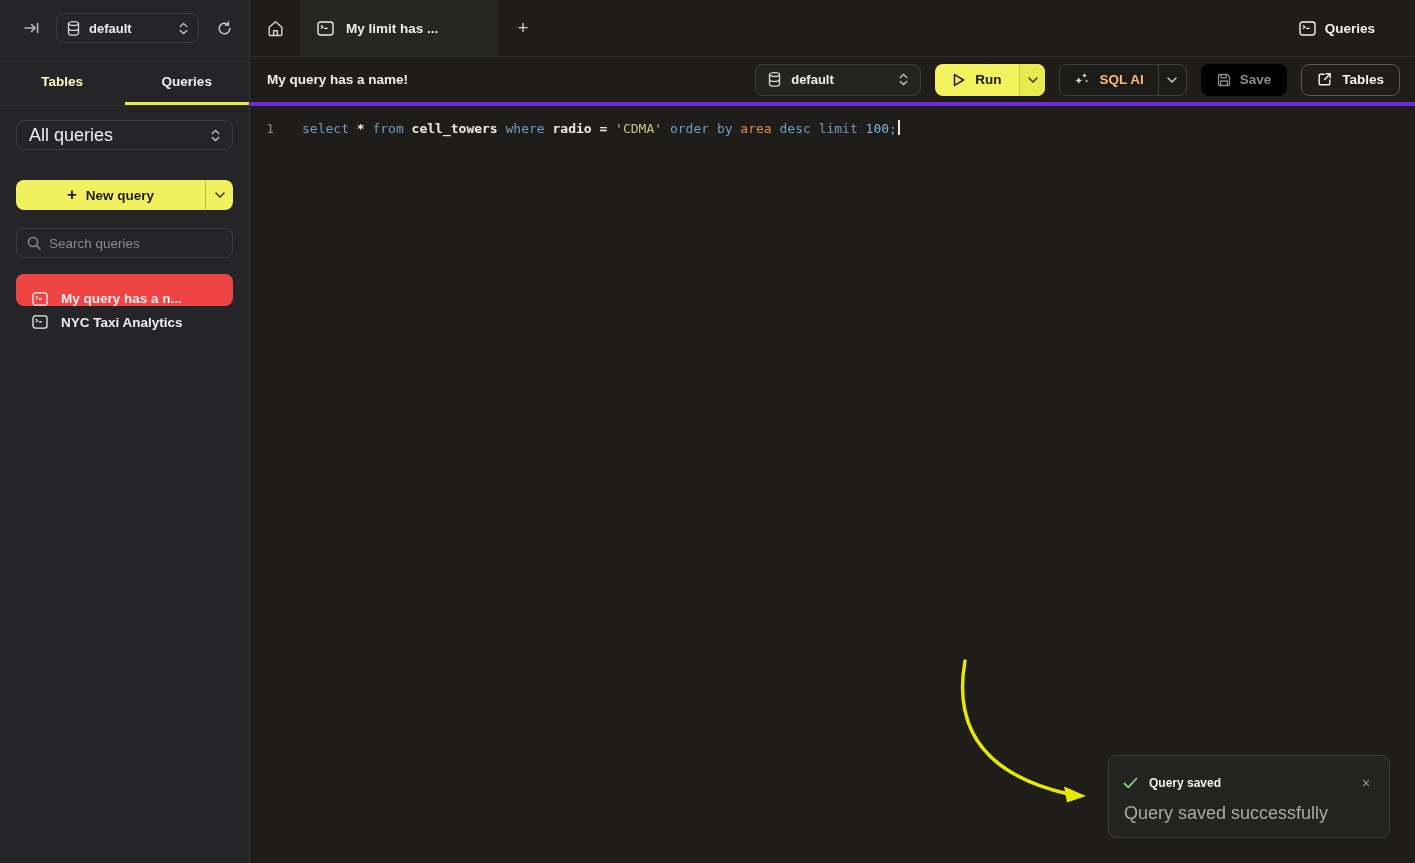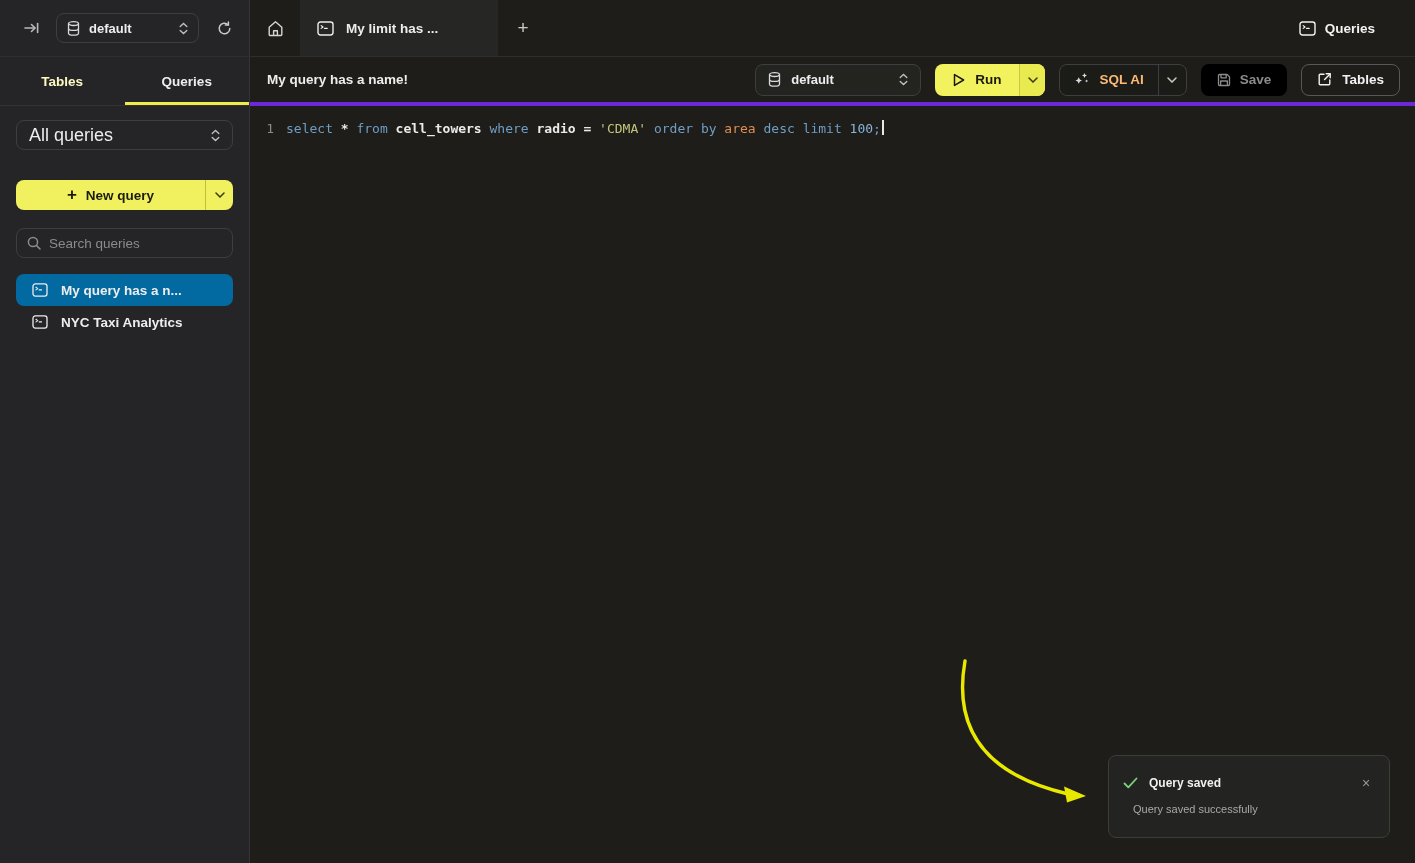--- a/index.html
+++ b/index.html
@@ -50,21 +50,21 @@
   .new-query-chev { width:28px; border-left:1px solid rgba(40,40,0,0.25);
                     display:flex; align-items:center; justify-content:center; cursor:pointer; }
   .search-box { margin-top:18px; height:30px; border:1px solid #3E3E42; border-radius:8px;
                 display:flex; align-items:center; gap:8px; padding:0 10px; }
   .search-box input { flex:1; background:transparent; border:none; outline:none;
                       color:#bef264; font-family:"Liberation Sans", sans-serif; font-size:13.5px; }
   .search-box input::placeholder { color:#8B8B8E; }
   .query-list { margin-top:16px; display:flex; flex-direction:column; }
   .query-item { height:32px; border-radius:8px; display:flex; align-items:center; gap:13px;
                 padding:0 16px; color:#EDEDED; font-weight:600; cursor:pointer; white-space:nowrap; }
-  .query-item.selected { background:#0369a1; }
+  .query-item.selected { background:#ef4444;align-items:flex-end; }
 
   
   .main { position:absolute; left:250px; top:57px; right:0; bottom:0; }
   .main-header { height:49px; border-bottom:4px solid #6d28d9; display:flex; align-items:center;
                  padding:0 15px 0 17px; }
   .page-title { font-weight:600; color:#EDEDED; }
   .controls { margin-left:auto; display:flex; align-items:center; gap:14px; }
   .db-select { width:166px; height:32px; border:1px solid #3E3E42; border-radius:8px; background:#232320;
                display:flex; align-items:center; gap:10px; padding:0 12px; cursor:pointer; }
   .db-select .lbl { flex:1; font-weight:600; font-size:13px; color:#EDEDED; }
@@ -80,39 +80,39 @@
                 justify-content:center; color:#C9C9C9; cursor:pointer; }
   .save-btn { height:32px; border-radius:8px; background:#000000; color:#8B8B8B;
               display:flex; align-items:center; gap:9px; padding:0 16px; font-weight:600; cursor:default; }
   .share-btn { height:32px; border-radius:8px; border:1px solid #58585C; color:#F2F2F2;
                display:flex; align-items:center; gap:10px; padding:0 15px; font-weight:600; cursor:pointer; }
 
   
   .editor { display:flex; padding-top:13px; font-family:"DejaVu Sans Mono", monospace;
             font-size:13px; line-height:20px; cursor:text; }
   .gutter { width:24px; flex:none; text-align:right; color:#8B8B8B; padding-left:10px; }
-  .sql-code { margin-left:12px; white-space:pre; }
+  .sql-code { margin-left:28px; white-space:pre; }
   .tok-k   { color:#6F9DC5; }
   .tok-i   { color:#EAEAEA; font-weight:700; }
   .tok-s   { color:#C2C57A; }
   .tok-col { color:#E08C52; }
   .tok-n   { color:#85B5DC; }
   .caret { display:inline-block; width:2px; height:15px; background:#E8E8E8;
            vertical-align:-2px; margin-left:1px; }
 
   
   .toast { position:absolute; left:1108px; top:755px; width:282px; height:83px;
            background:#232321; border:1px solid #3C3C39; border-radius:8px;
            padding:20px 16px 0 14px; }
   .toast-head { display:flex; align-items:center; gap:11px; }
   .toast-title { font-size:12px; font-weight:700; color:#F0F0F0; }
   .toast-close { position:absolute; right:14px; top:18px; width:18px; height:18px;
                  display:flex; align-items:center; justify-content:center; color:#9A9A9A;
                  font-size:14px; cursor:pointer; }
-  .toast-msg { margin-top:13px; margin-left:10px; color:#A9A9A4; font-size:11px; }
+  .toast-msg { margin-top:13px; margin-left:1px; color:#A9A9A4; font-size:18px; }
 
   
   .annot-arrow { position:absolute; left:930px; top:645px; pointer-events:none; }
 </style>
 </head>
 <body>
 
 <div class="topbar">
   <div class="topbar-left">
     <div class="icon-btn">

